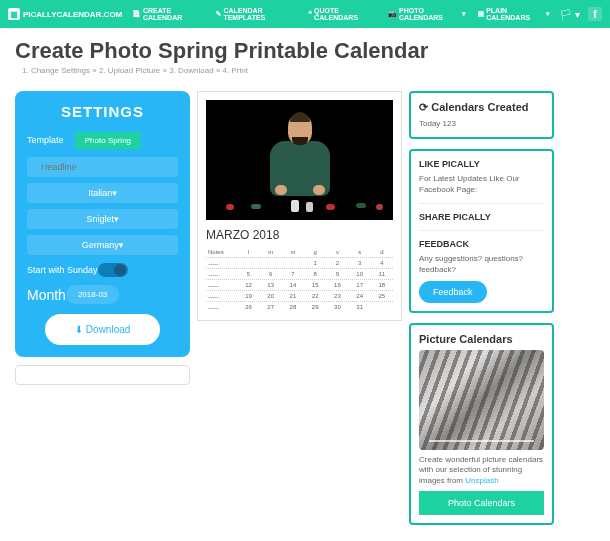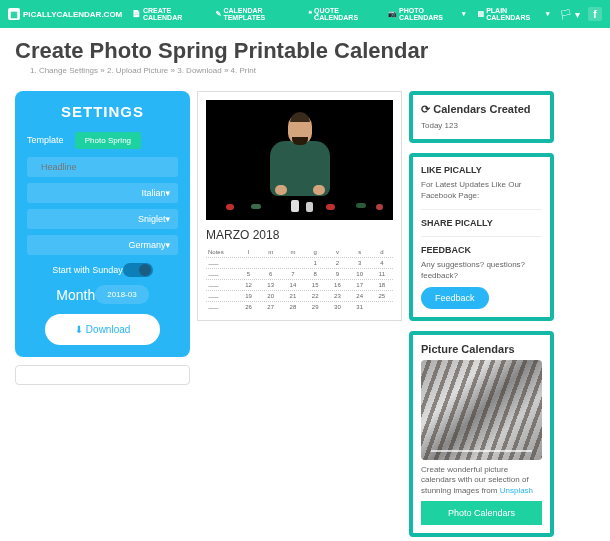--- a/index.html
+++ b/index.html
@@ -6,30 +6,30 @@
 body{background:#fff;width:610px;font-size:10px}
 .navbar{background:#1dd1a1;height:28px;display:flex;align-items:center;padding:0 8px;color:#fff;gap:10px}
 .navbar .logo{font-size:8px;font-weight:bold;display:flex;align-items:center;gap:3px}
 .navbar .logo-icon{width:12px;height:12px;background:#fff;border-radius:2px;display:flex;align-items:center;justify-content:center;color:#1dd1a1;font-size:8px}
 .nav-links{display:flex;gap:12px;font-size:7px;font-weight:bold;flex:1}
 .nav-link{display:flex;align-items:center;gap:2px;cursor:pointer}
 .nav-right{display:flex;gap:8px;align-items:center}
 .fb-icon{width:14px;height:14px;background:rgba(255,255,255,0.2);border-radius:2px;display:flex;align-items:center;justify-content:center;font-weight:bold;font-size:10px}
 .main{padding:8px 15px;display:flex;gap:7px}
 .page-title{font-size:22px;color:#444;font-weight:bold;padding:10px 15px 0}
-.breadcrumb{font-size:8px;color:#999;padding:2px 30px 8px}
+.breadcrumb{font-size:8px;color:#999;padding:2px 22px 8px}
 .left-col{width:175px}
 .settings-panel{background:#29b6f6;border-radius:8px;padding:12px;color:#fff}
 .settings-title{text-align:center;font-size:15px;font-weight:bold;letter-spacing:1px;margin-bottom:12px}
 .setting-row{margin-bottom:8px}
 .setting-label{font-size:9px;display:inline-block;width:45px;vertical-align:middle}
 .badge{background:#1dd1a1;color:#fff;padding:4px 10px;border-radius:2px;font-size:8px;display:inline-block}
 .input-field{background:rgba(255,255,255,0.15);border:none;border-radius:3px;padding:5px 14px;width:100%;color:#fff;font-size:9px;margin-bottom:6px}
-.select-field{background:rgba(255,255,255,0.15);border:none;border-radius:3px;padding:5px 8px;width:100%;color:#fff;font-size:9px;margin-bottom:6px;display:flex;justify-content:flex-end}
-.toggle-row{display:flex;justify-content:center;align-items:center;margin:8px 0}
+.select-field{background:rgba(255,255,255,0.15);border:none;border-radius:3px;padding:5px 8px;width:100%;color:#fff;font-size:9px;margin-bottom:6px;display:flex;justify-content:center}
+.toggle-row{display:flex;justify-content:flex-start;align-items:center;margin:8px 0}
 .toggle{width:30px;height:14px;background:#0d7fb8;border-radius:7px;position:relative}
 .toggle:after{content:'';position:absolute;width:12px;height:12px;background:#1a5c82;border-radius:50%;top:1px;left:16px}
 .pill{background:rgba(255,255,255,0.15);border-radius:12px;padding:5px 12px;font-size:8px;display:inline-block}
 .download-btn{background:#fff;color:#29b6f6;border:none;border-radius:20px;padding:10px 30px;font-size:10px;margin:10px auto 0;display:block;cursor:pointer}
 .empty-box{border:1px solid #ddd;border-radius:4px;height:20px;margin-top:8px}
 .center-col{width:205px}
 .calendar-preview{border:1px solid #ddd;padding:8px;background:#fff}
 .cal-image{width:100%;height:120px;background:#000;position:relative;overflow:hidden}
 .person{position:absolute;left:50%;top:15px;transform:translateX(-50%)}
 .head{width:24px;height:28px;background:#d4a57c;border-radius:40% 40% 35% 35%;position:relative;margin:0 auto}
@@ -43,21 +43,21 @@
 .item{position:absolute;border-radius:3px}
 .cal-title{font-size:12px;margin:8px 0 5px;color:#333}
 .cal-grid{font-size:6px;color:#666}
 .cal-header{display:flex}
 .cal-header span{flex:1;text-align:center;padding:2px}
 .cal-header span:first-child{flex:1.5;text-align:left}
 .cal-row{display:flex;border-top:1px dotted #ccc}
 .cal-row span{flex:1;text-align:center;padding:2px}
 .cal-row span:first-child{flex:1.5;text-align:left;letter-spacing:-1px}
 .right-col{width:145px;display:flex;flex-direction:column;gap:10px}
-.card{border:4px solid #14b8a6;border-radius:4px;padding:8px}
+.card{border:2px solid #14b8a6;border-radius:4px;padding:8px}
 .card-title{font-size:11px;font-weight:bold;margin-bottom:5px;color:#333}
 .card-text{font-size:8px;color:#666;line-height:1.3}
 .divider{border-top:1px solid #eee;margin:8px 0}
 .feedback-btn{background:#29b6f6;color:#fff;border:none;border-radius:15px;padding:6px 14px;font-size:9px;margin-top:6px;cursor:pointer}
 .cat-img{width:100%;height:100px;background:linear-gradient(135deg,#aaa 0%,#ddd 30%,#888 50%,#ccc 70%,#999 100%);border-radius:4px;margin:5px 0;position:relative;overflow:hidden}
 .cat-img:before{content:'';position:absolute;width:100%;height:100%;background:repeating-linear-gradient(110deg,transparent 0,transparent 6px,rgba(60,50,40,0.5) 6px,rgba(60,50,40,0.5) 10px)}
 .cat-img:after{content:'';position:absolute;bottom:8px;left:10px;right:10px;height:2px;background:rgba(255,255,255,0.7)}
 .photo-cal-btn{background:#1dd1a1;color:#fff;border:none;padding:7px;width:100%;font-size:9px;margin-top:5px;cursor:pointer}
 .link{color:#29b6f6}
 </style>

